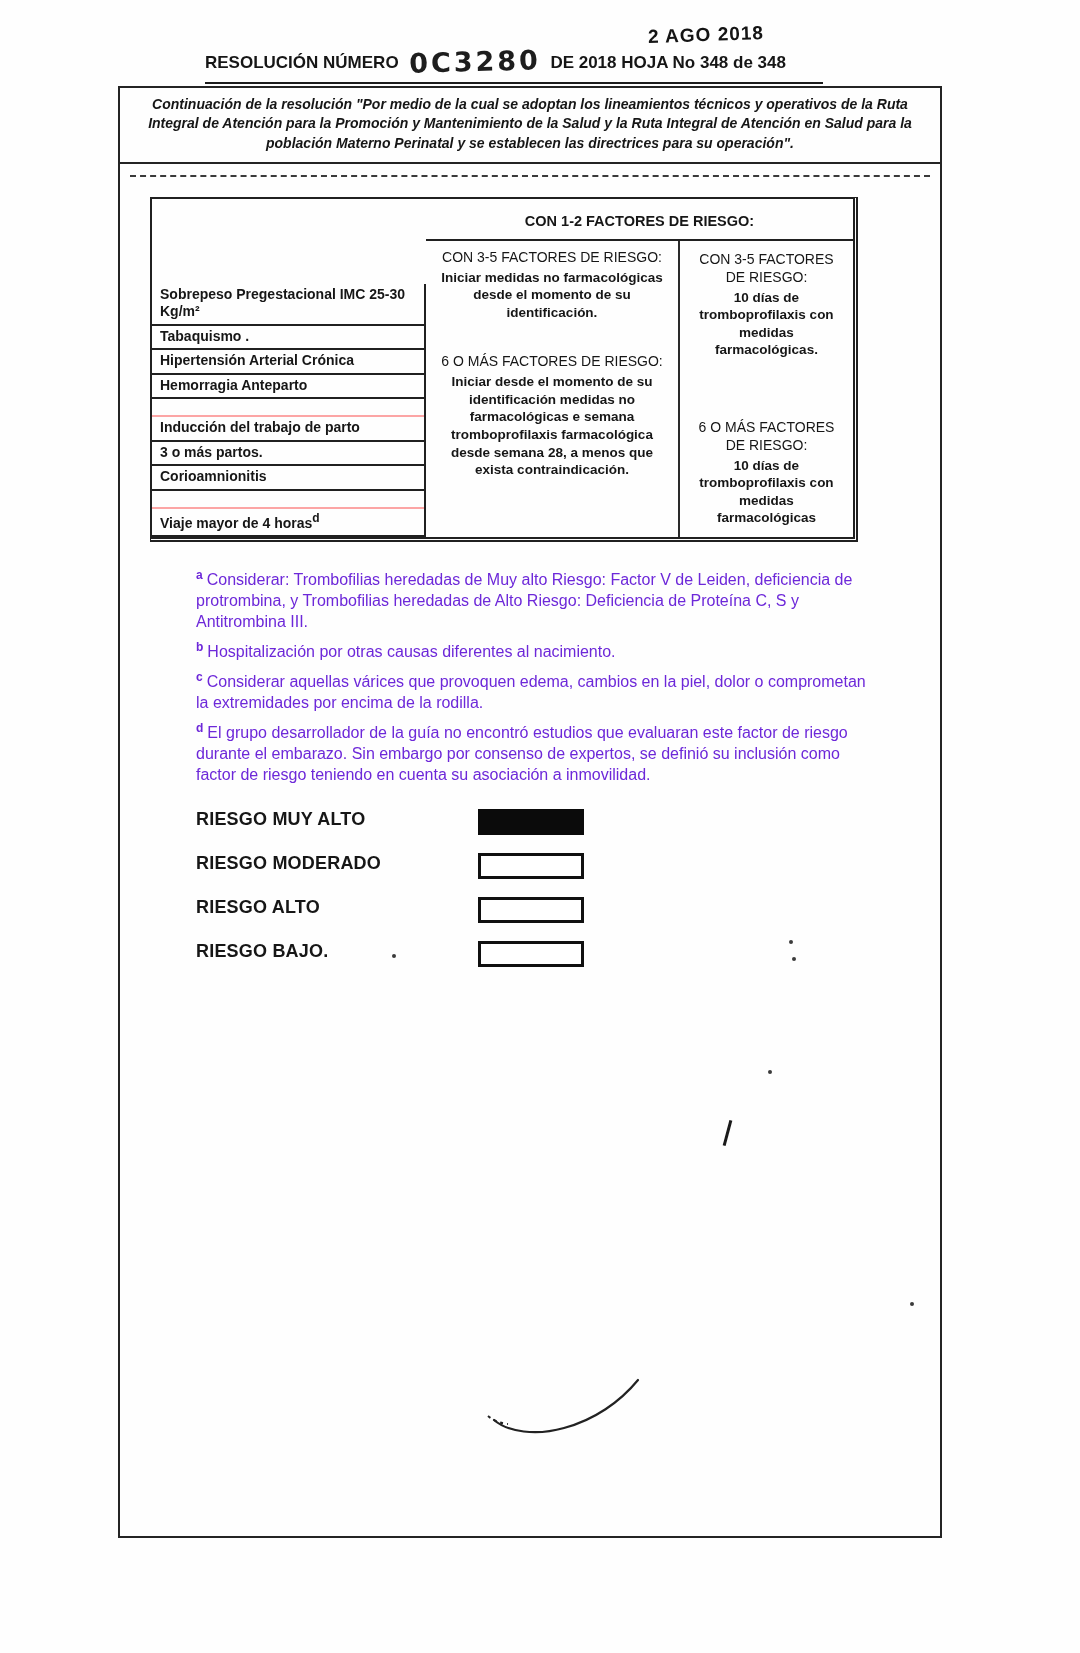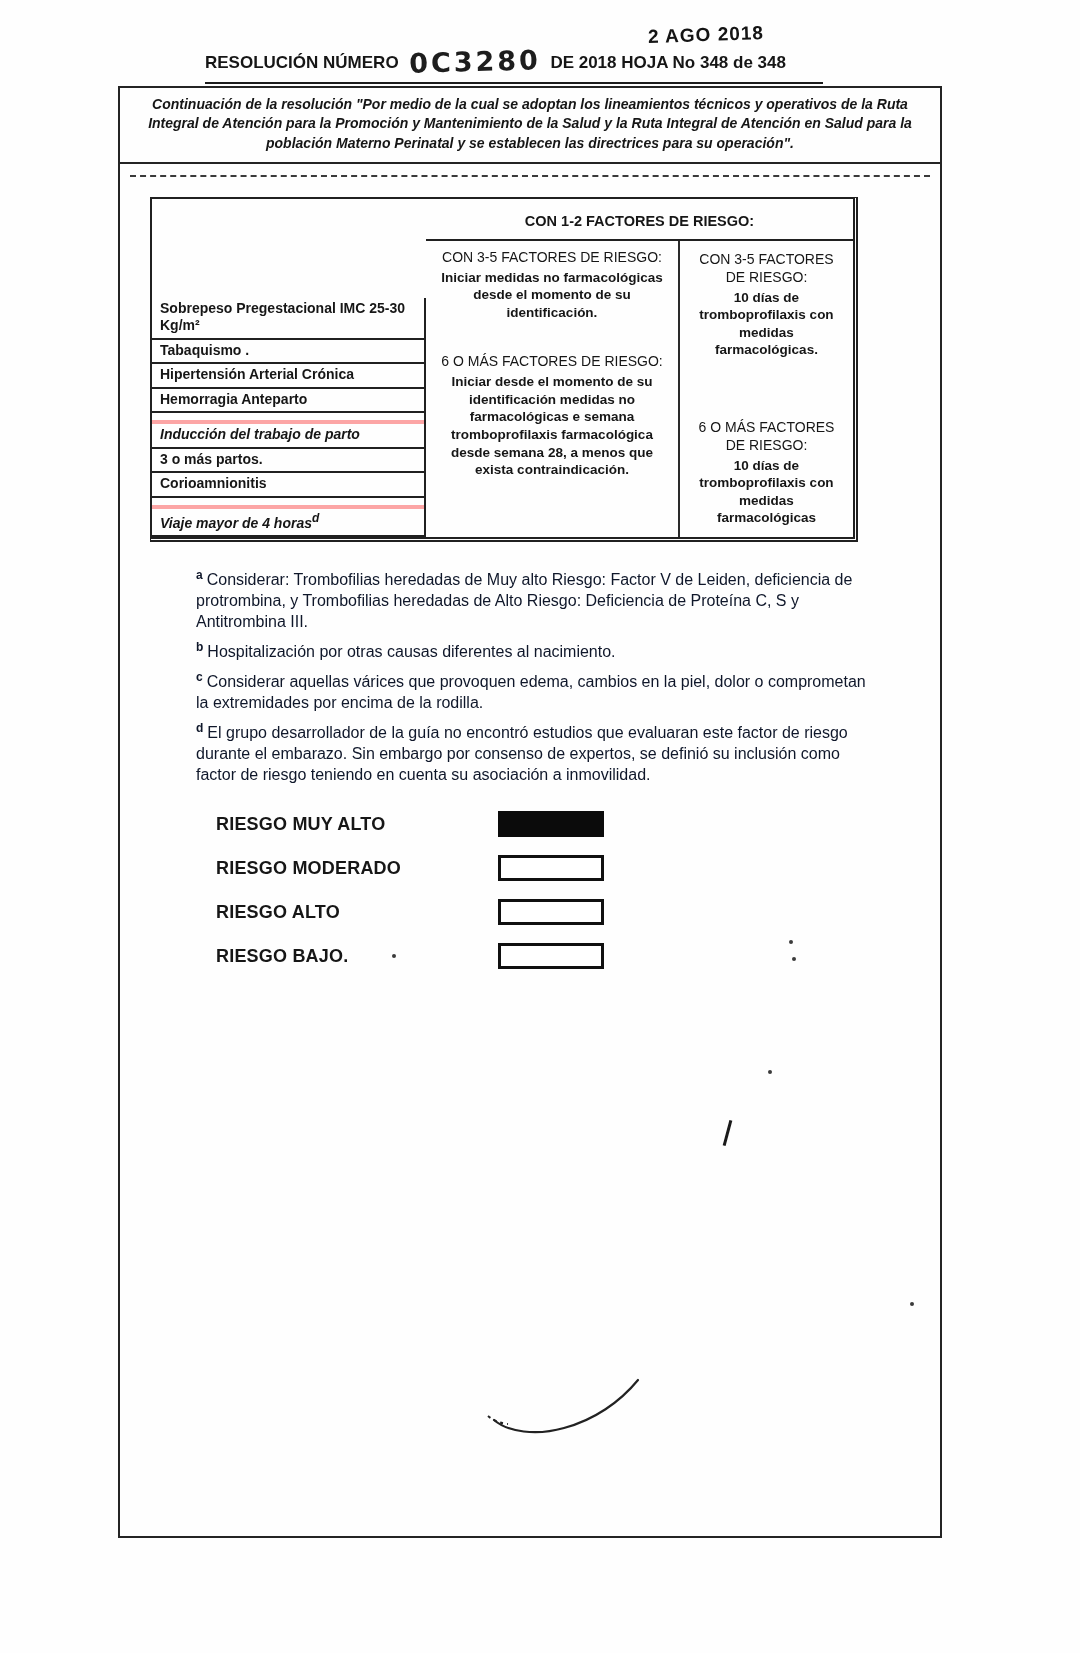--- a/index.html
+++ b/index.html
@@ -39,42 +39,42 @@
   .rtable{
     margin:20px 16px 0 30px;width:708px;box-sizing:border-box;display:flex;
     min-height:345px;border:2px solid #202020;
     border-right:5px double #202020;border-bottom:5px double #202020;align-items:flex-end;
   }
   .rt-left{width:272px;flex:none;border-right:2px solid #202020;display:flex;flex-direction:column;}
   .factor-row{
     border-bottom:2px solid #202020;padding:2px 8px 3px;
     font-size:14px;font-weight:600;line-height:1.25;
   }
-  .factor-row.gap-before{margin-top:7px;border-top:4px solid #fca5a5;font-style:italic;}
+  .factor-row.gap-before{margin-top:16px;border-top:2px solid #fca5a5;}
   .rt-right{flex:1;display:flex;flex-direction:column;}
   .rt-header{
     border-bottom:2px solid #202020;text-align:center;font-weight:700;
     font-size:14.5px;padding:4px 10px 8px;line-height:1.3;
   }
   .rt-cols{flex:1;display:flex;}
   .rt-mid{width:254px;flex:none;border-right:2px solid #2a2a2a;padding:8px 12px 10px;text-align:center;box-sizing:border-box;}
   .rt-rcol{flex:1;padding:10px 10px 10px;text-align:center;}
   .cell-title{font-weight:400;font-size:14px;line-height:1.28;}
   .cell-body{font-weight:600;font-size:13.5px;line-height:1.3;margin-top:2px;}
   .rt-mid .cell + .cell{margin-top:32px;}
   .rt-rcol .cell + .cell{margin-top:60px;}
 
   
-  .footnotes{margin:26px 60px 0 76px;font-size:16px;line-height:1.3;color:#0f172a;}
+  .footnotes{margin:26px 60px 0 76px;font-size:16px;line-height:1.3;color:#6d28d9;}
   .footnote{margin:0 0 7px 0;}
   .fn-sup{font-weight:700;font-size:12px;vertical-align:super;margin-right:4px;}
 
   
   .legend{margin:24px 0 0 76px;}
-  .legend-row{display:flex;align-items:center;height:30px;margin-bottom:14px;margin-left:20px;}
+  .legend-row{display:flex;align-items:flex-start;height:30px;margin-bottom:14px;}
   .legend-label{width:282px;font-size:18px;font-weight:700;letter-spacing:.2px;}
   .legend-box{width:106px;height:26px;border:3px solid #101010;background:#fff;box-sizing:border-box;}
   .legend-box.filled{background:#0b0b0b;border-color:#0b0b0b;}
 
   
   .signature{position:absolute;left:366px;top:1288px;width:170px;height:62px;}
   .stray-slash{position:absolute;left:606px;top:1032px;width:3px;height:26px;background:#1a1a1a;transform:rotate(15deg);}
   .noise-dot{position:absolute;width:4px;height:4px;border-radius:50%;background:#3b3b3b;}
   .nd1{left:272px;top:866px;}
   .nd2{left:669px;top:852px;}

